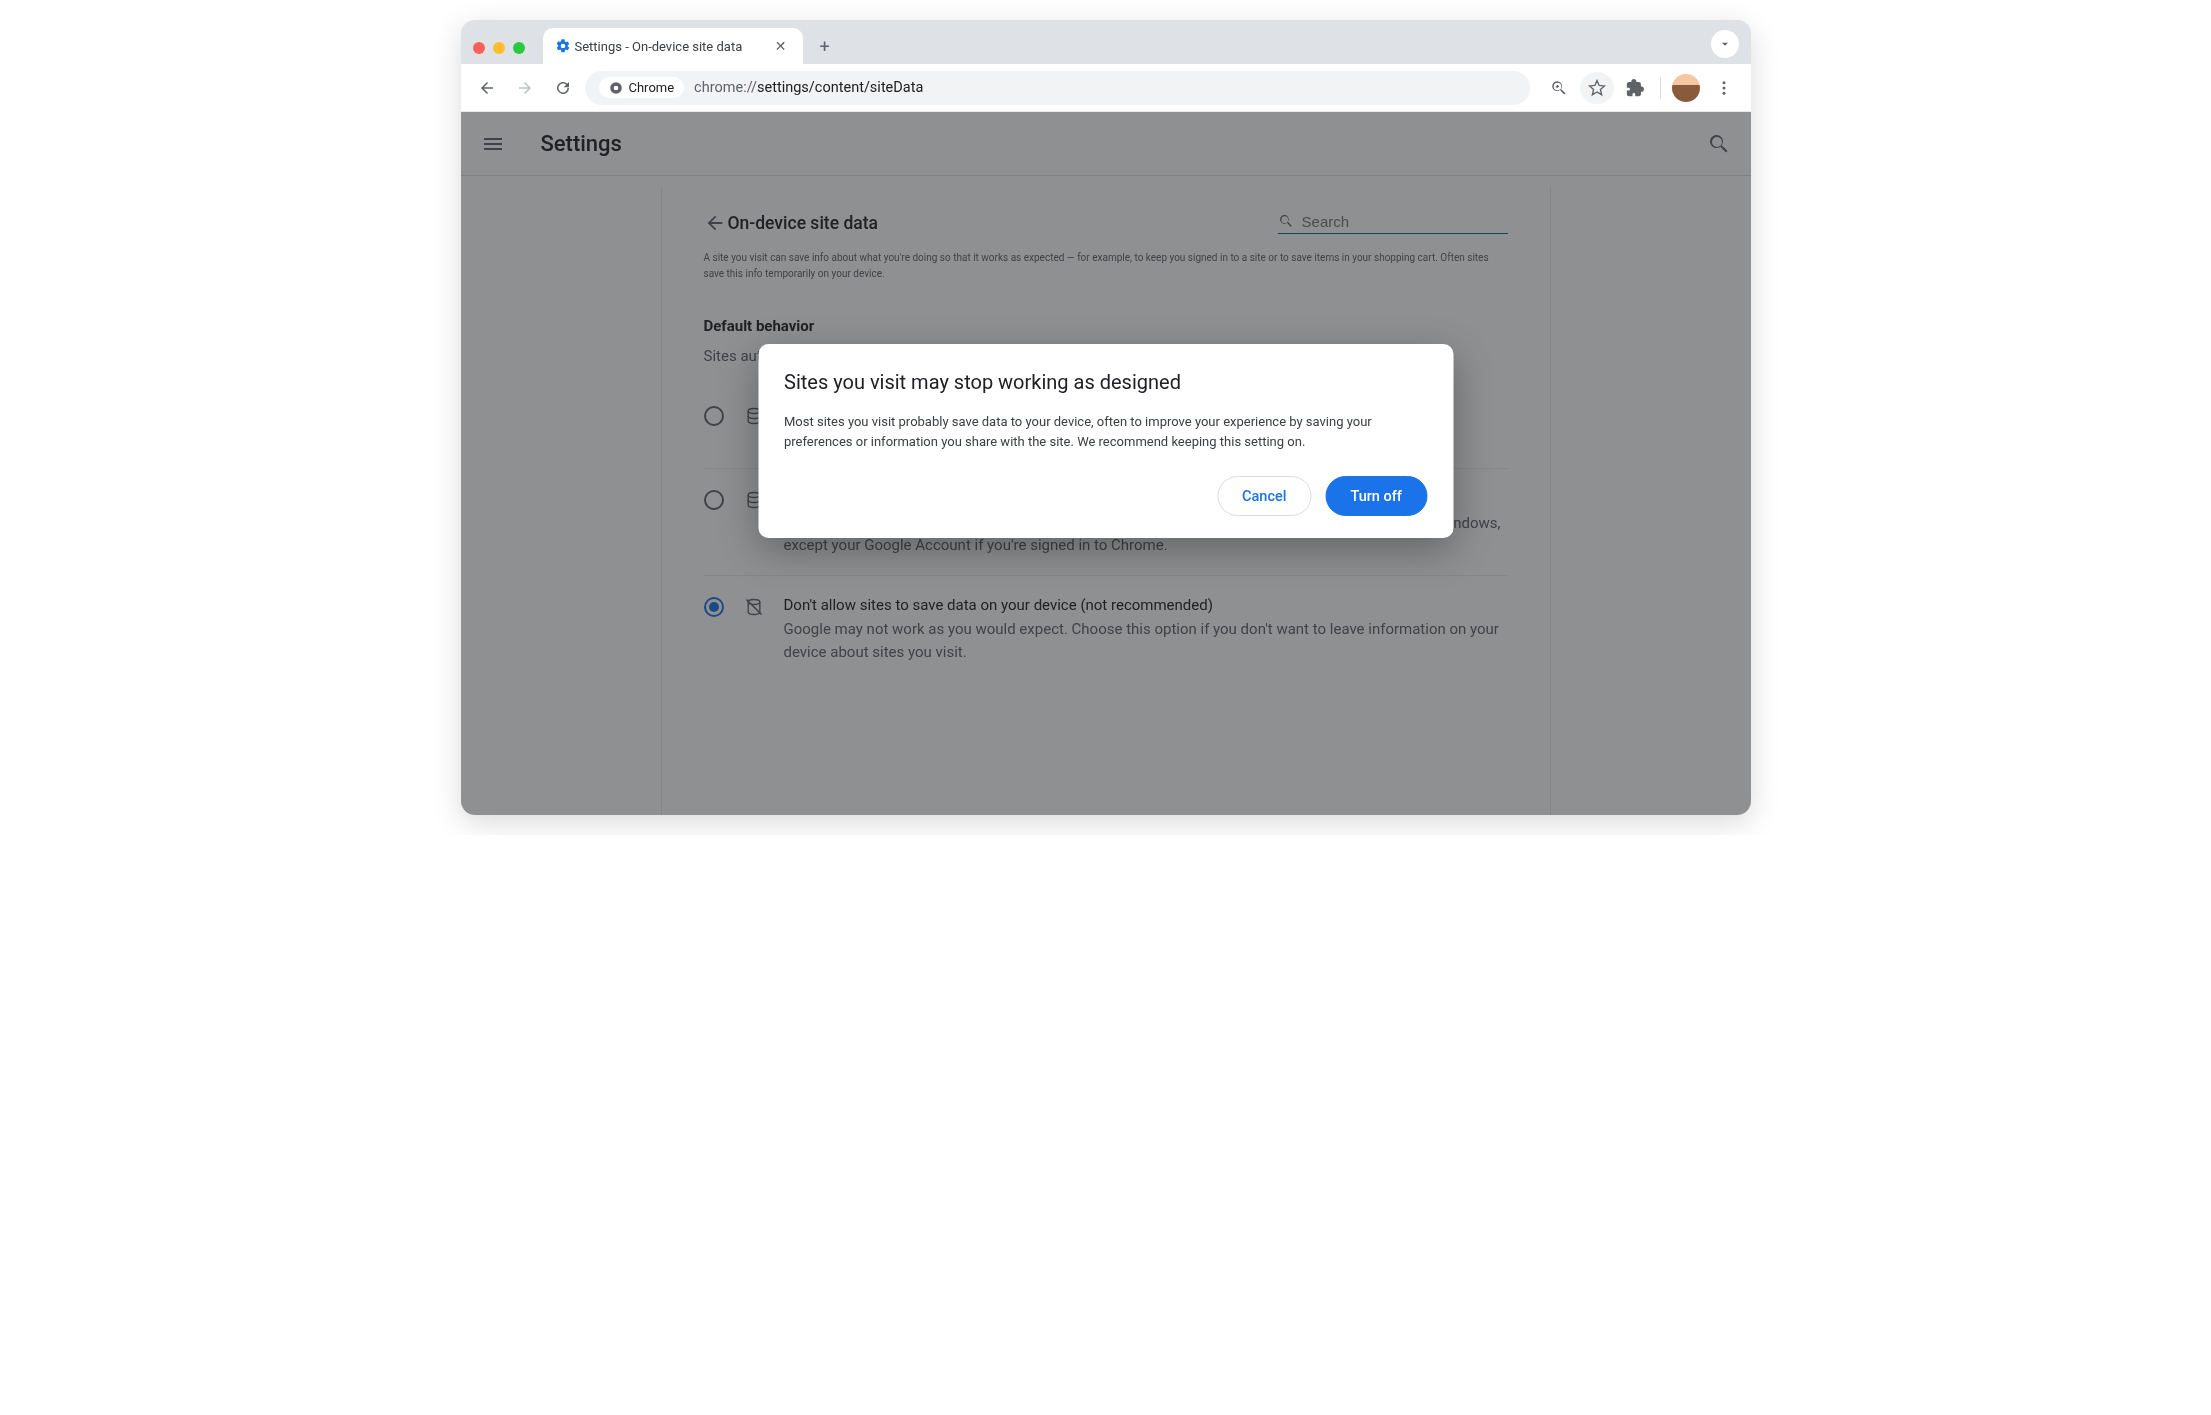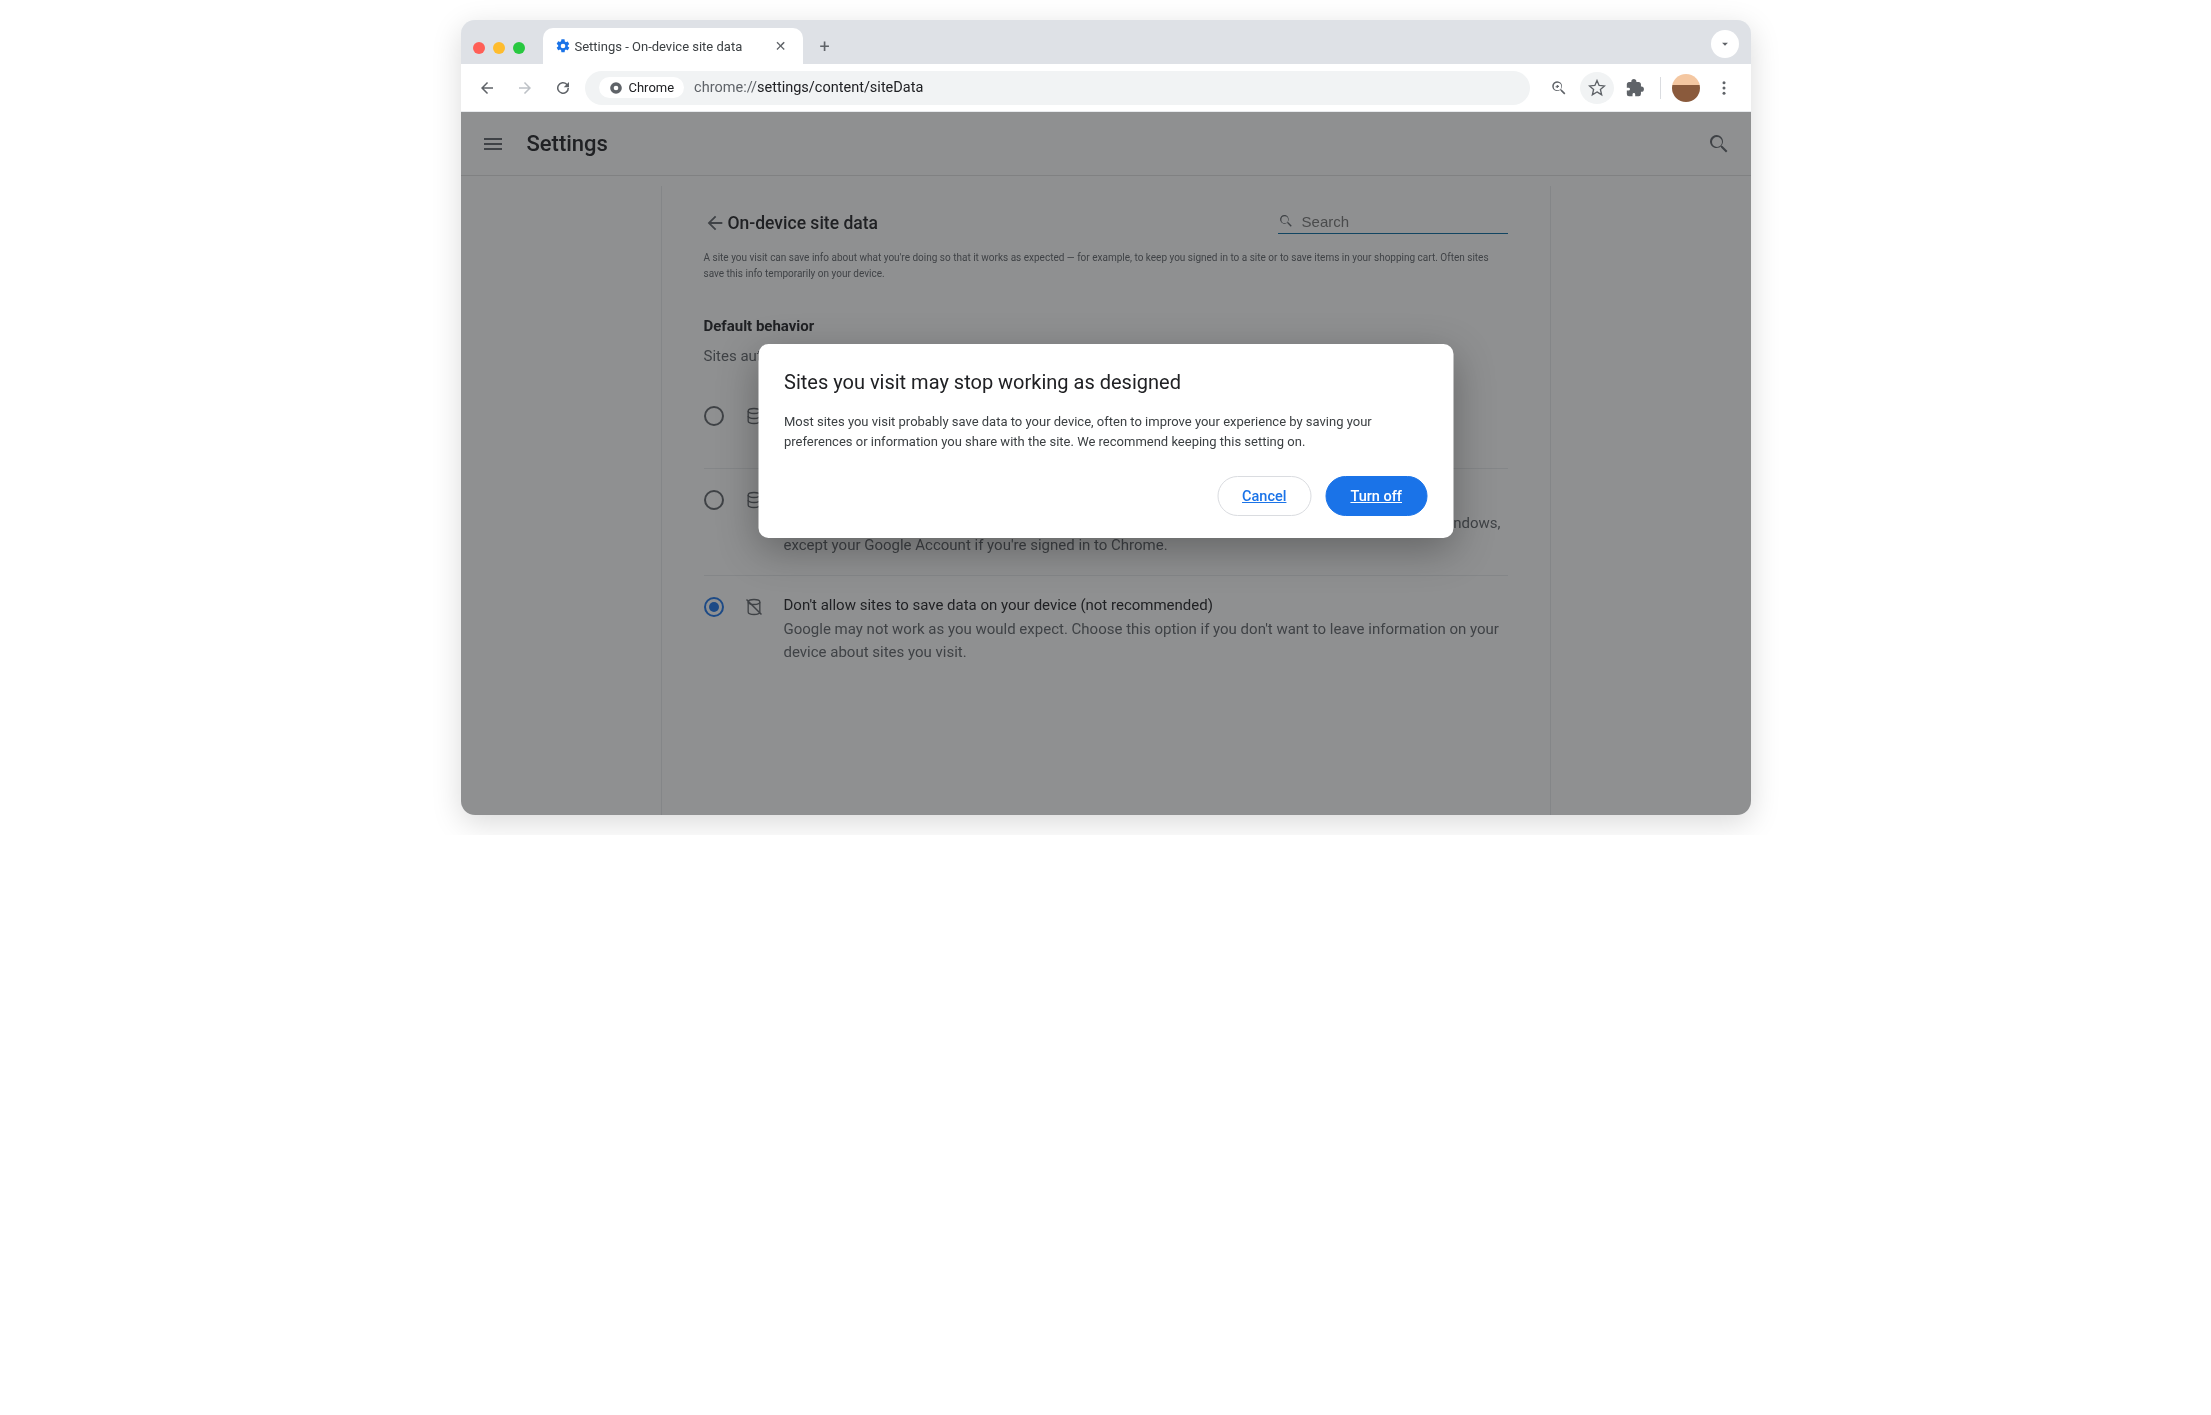--- a/index.html
+++ b/index.html
@@ -76,21 +76,21 @@
   .omnibox .url strong { color:#202124; font-weight:400; }
   .toolbar-icons { display:flex;align-items:center;gap:4px;margin-left:6px;}
   .toolbar-icons .nav-btn { width:34px; }
   .divider { width:1px;height:22px;background:#dadce0;margin:0 4px;}
   .avatar { width:28px;height:28px;border-radius:50%;background:linear-gradient(#f4c7a1 40%, #8a5a3c 40%);}
   
   .content-area { flex:1; position:relative; background:#fff; overflow:hidden;}
   .scrim { position:absolute; inset:0; background:rgba(32,33,36,0.5); z-index:10;}
   
   .settings-header {
-    height:64px; display:flex; align-items:center; padding:0 20px; gap:22px;
+    height:64px; display:flex; align-items:center; padding:0 20px; gap:36px;
     border-bottom:1px solid #e0e0e0; background:#fff;
   }
   .hamburger { width:24px;height:24px;color:#5f6368;}
   .settings-title { font-size:22px; font-weight:500; color:#202124;}
   .hdr-spacer{flex:1;}
   .hdr-search{width:24px;height:24px;color:#5f6368;}
   
   .settings-body { display:flex; justify-content:center; padding-top:10px;}
   .settings-card {
     width:890px; background:#fff; padding: 26px 42px 0 42px;
@@ -126,21 +126,21 @@
   .dialog {
     position:absolute; z-index:20;
     top:232px; left:50%; transform:translateX(-50%);
     width:695px; background:#fff; border-radius:10px;
     box-shadow: 0 12px 40px rgba(0,0,0,0.3);
     padding:26px 26px 22px 26px;
   }
   .dialog-title{font-size:20px;color:#202124;font-weight:400;margin-bottom:18px;}
   .dialog-body{font-size:13px;color:#3c4043;line-height:1.55;margin-bottom:24px;}
   .dialog-actions{display:flex;justify-content:flex-end;gap:14px;}
-  .btn{height:40px;padding:0 24px;border-radius:20px;font-size:14.5px;font-weight:500;display:flex;align-items:center;justify-content:center;cursor:pointer;text-decoration:underline;}
+  .btn{height:40px;padding:0 24px;border-radius:20px;font-size:14.5px;font-weight:500;display:flex;align-items:center;justify-content:center;cursor:pointer;}
   .btn.secondary{background:#fff;border:1px solid #dadce0;color:#1a73e8;}
   .btn.primary{background:#1a73e8;border:1px solid #1a73e8;color:#fff;}
   svg{display:block;}
 </style>
 </head>
 <body>
 
 <div class="browser">
 
   <div class="tab-strip">

